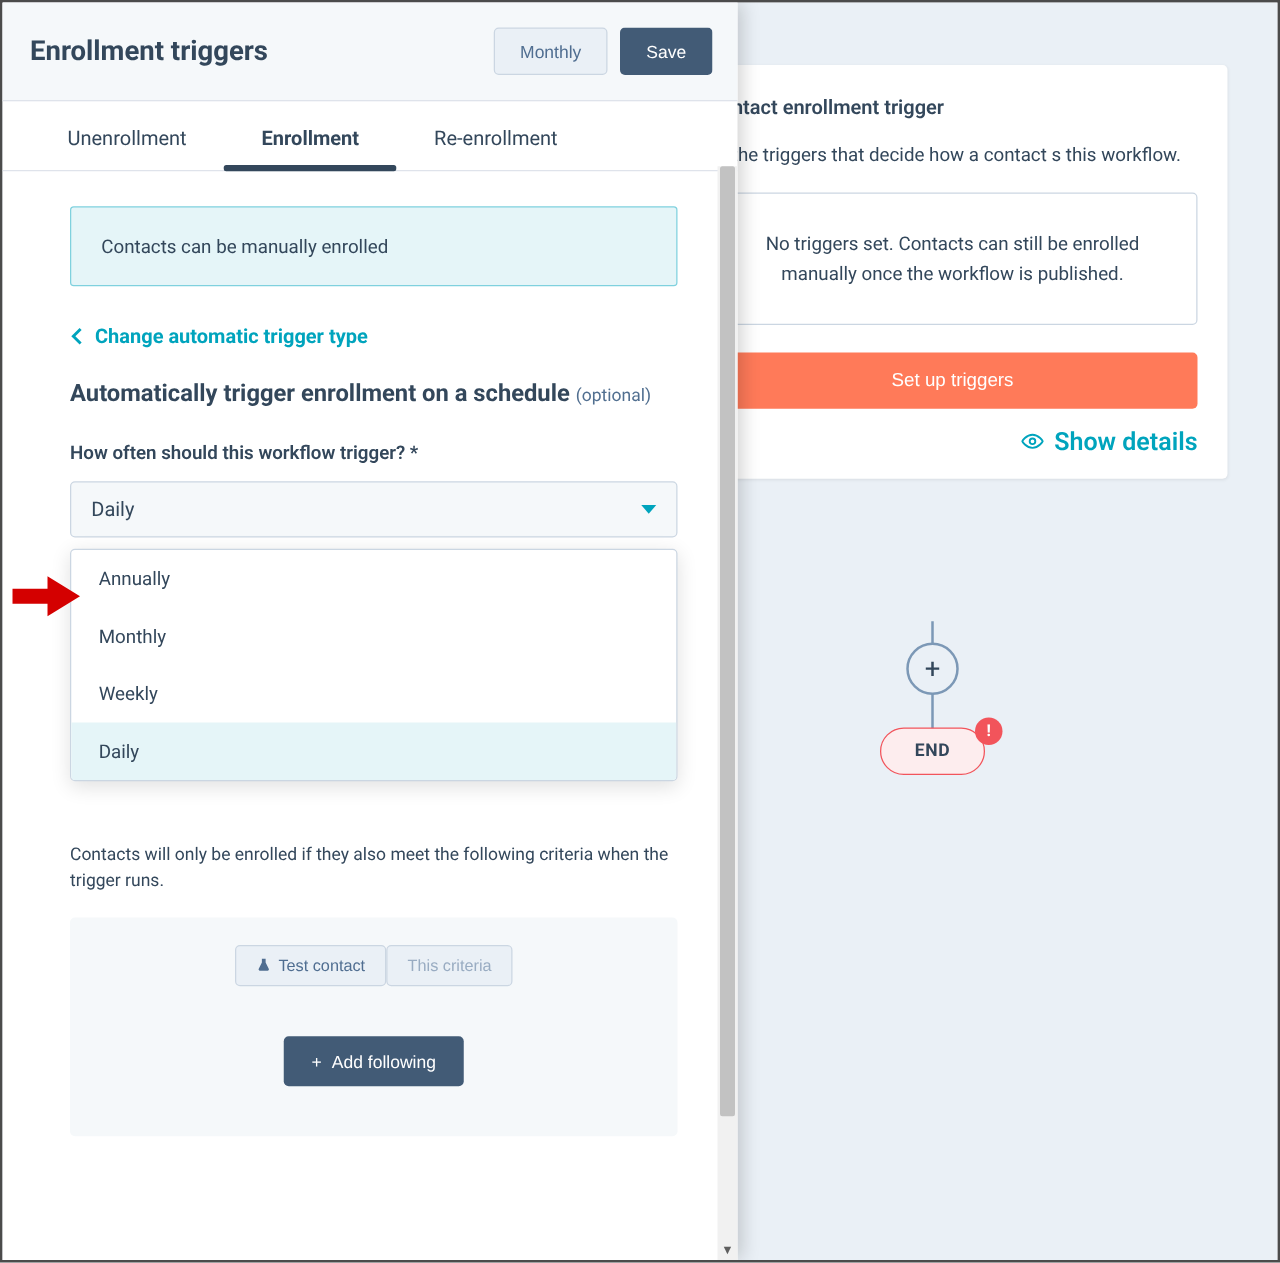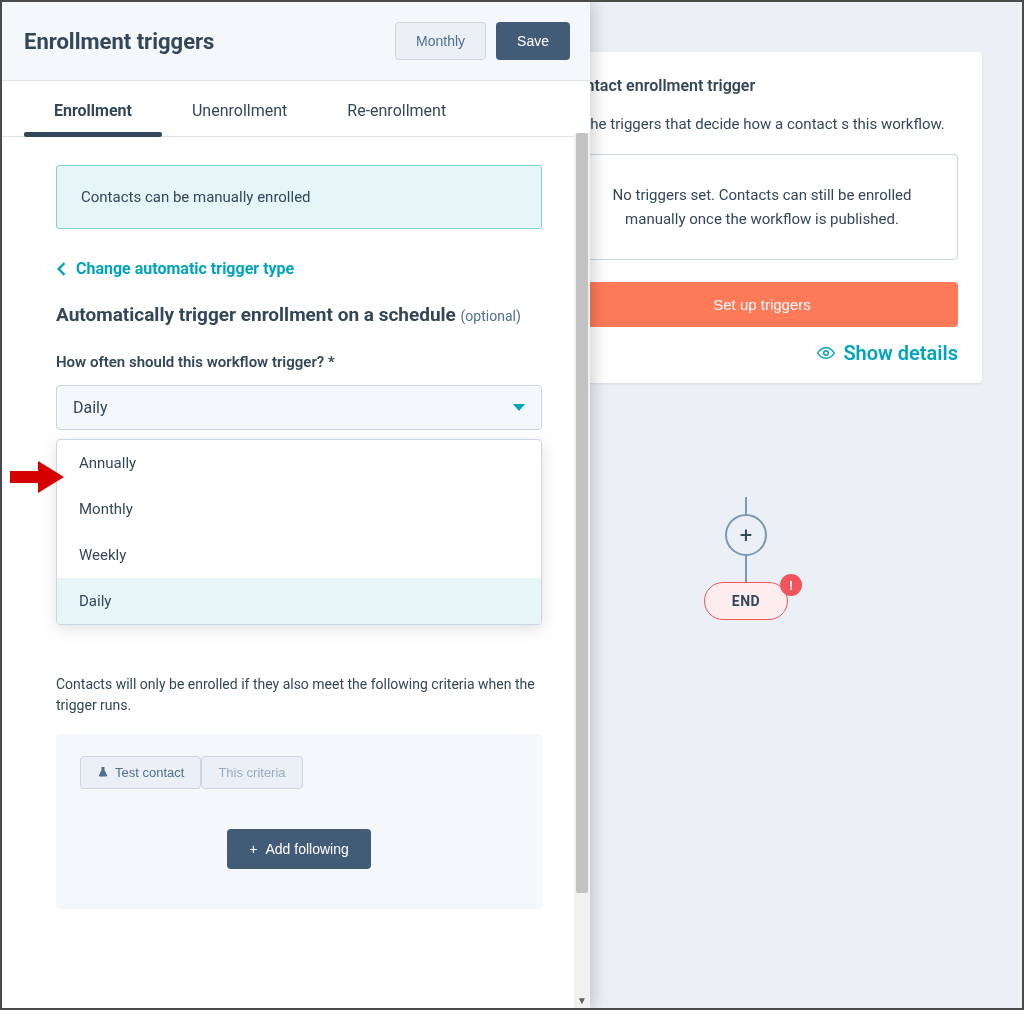--- a/index.html
+++ b/index.html
@@ -311,20 +311,21 @@
 
     .criteria-box {
       background: #f5f8fa;
       border-radius: 4px;
       padding: 22px 24px 40px;
       text-align: center;
     }
     .criteria-actions {
       display: flex;
       gap: 0;
+      justify-content: center;
       margin-bottom: 40px;
     }
     .btn-sm {
       border-radius: 4px;
       padding: 8px 16px;
       font-size: 13px;
       border: 1px solid #cbd6e2;
       background: #eaf0f6;
       color: #506e91;
       cursor: pointer;
@@ -421,22 +422,22 @@
 <div class="panel">
   <div class="panel-hdr">
     <h2>Enrollment triggers</h2>
     <div class="hdr-actions">
       <button class="btn btn-cancel">Monthly</button>
       <button class="btn btn-save">Save</button>
     </div>
   </div>
 
   <div class="tabs">
+    <div class="tab">Unenrollment</div>
     <div class="tab active">Enrollment</div>
-    <div class="tab">Unenrollment</div>
     <div class="tab">Re-enrollment</div>
   </div>
 
   <div class="panel-body">
     <div class="info-box">Contacts can be manually enrolled</div>
 
     <div class="link-back">
       <svg width="10" height="14" viewBox="0 0 8 12">
         <path d="M7 1 L2 6 L7 11" stroke="#00a4bd" stroke-width="2" fill="none"></path>
       </svg>

